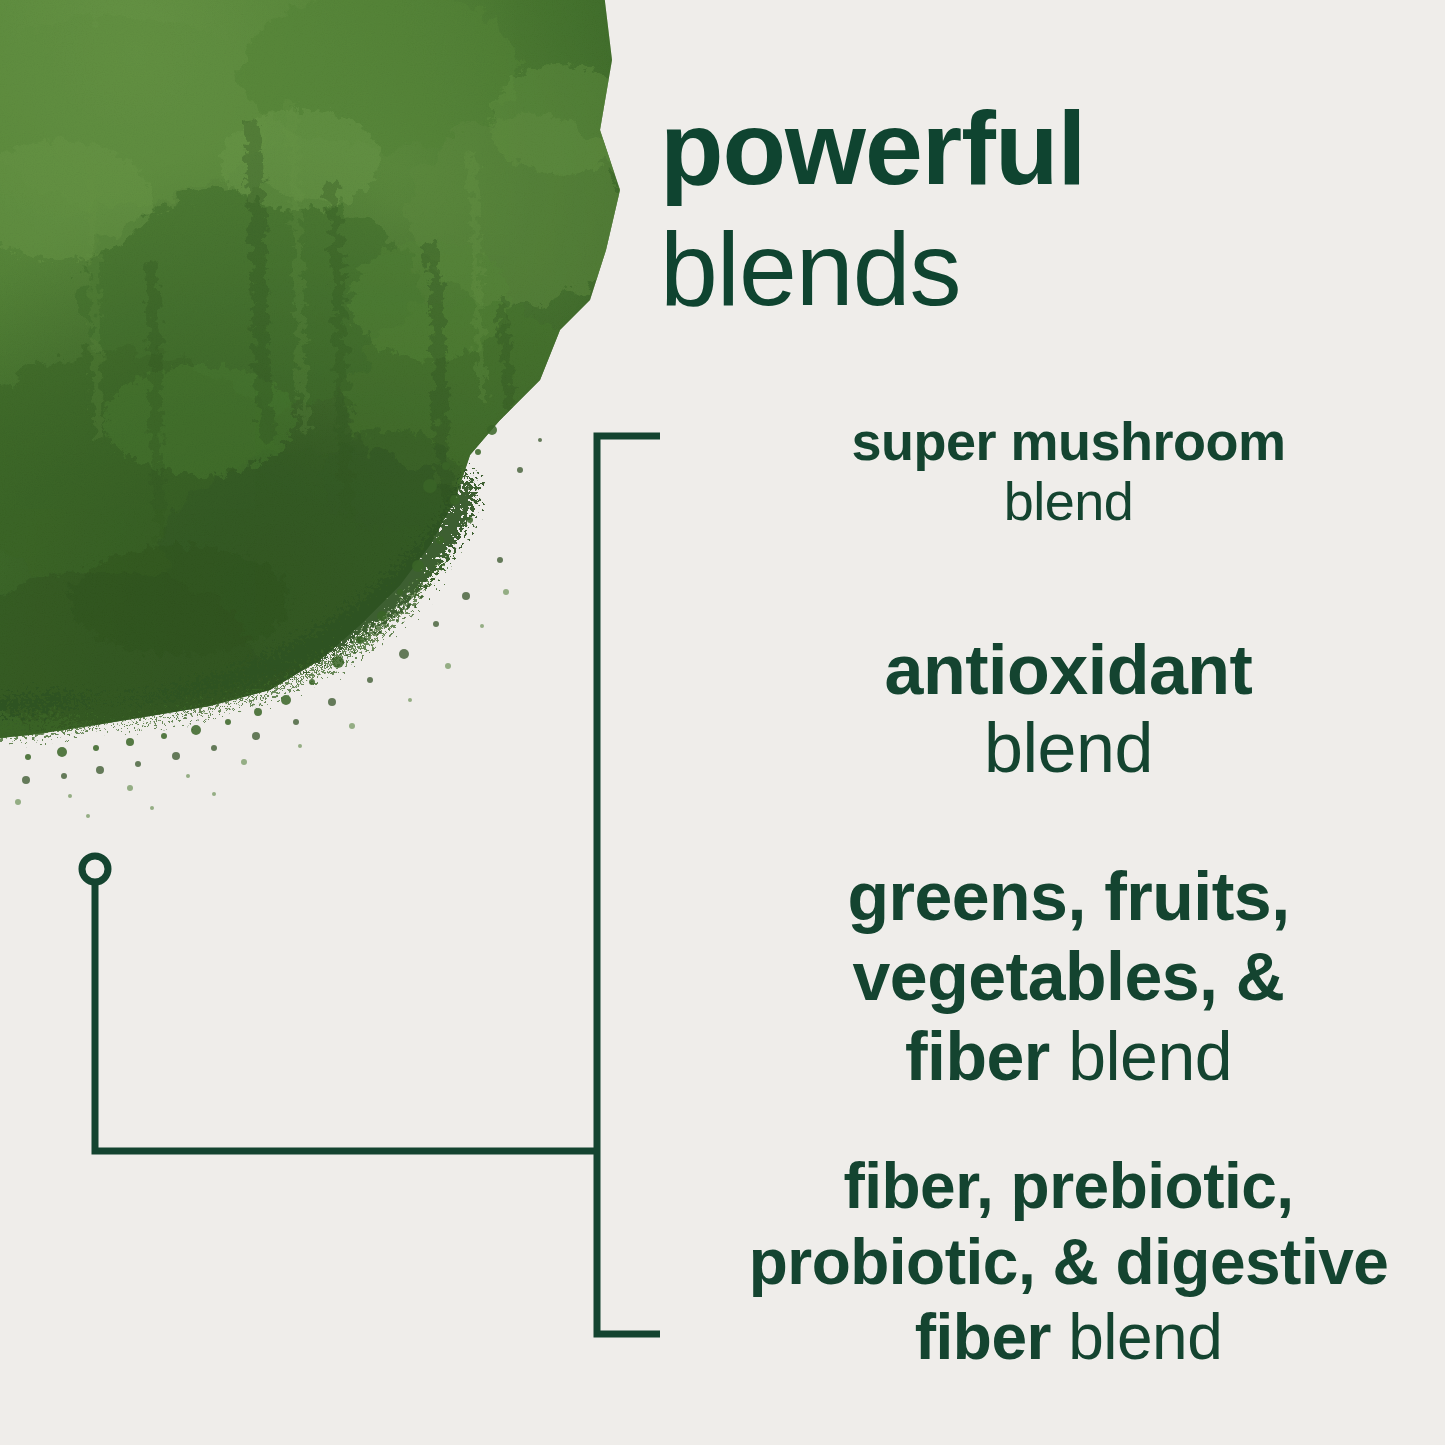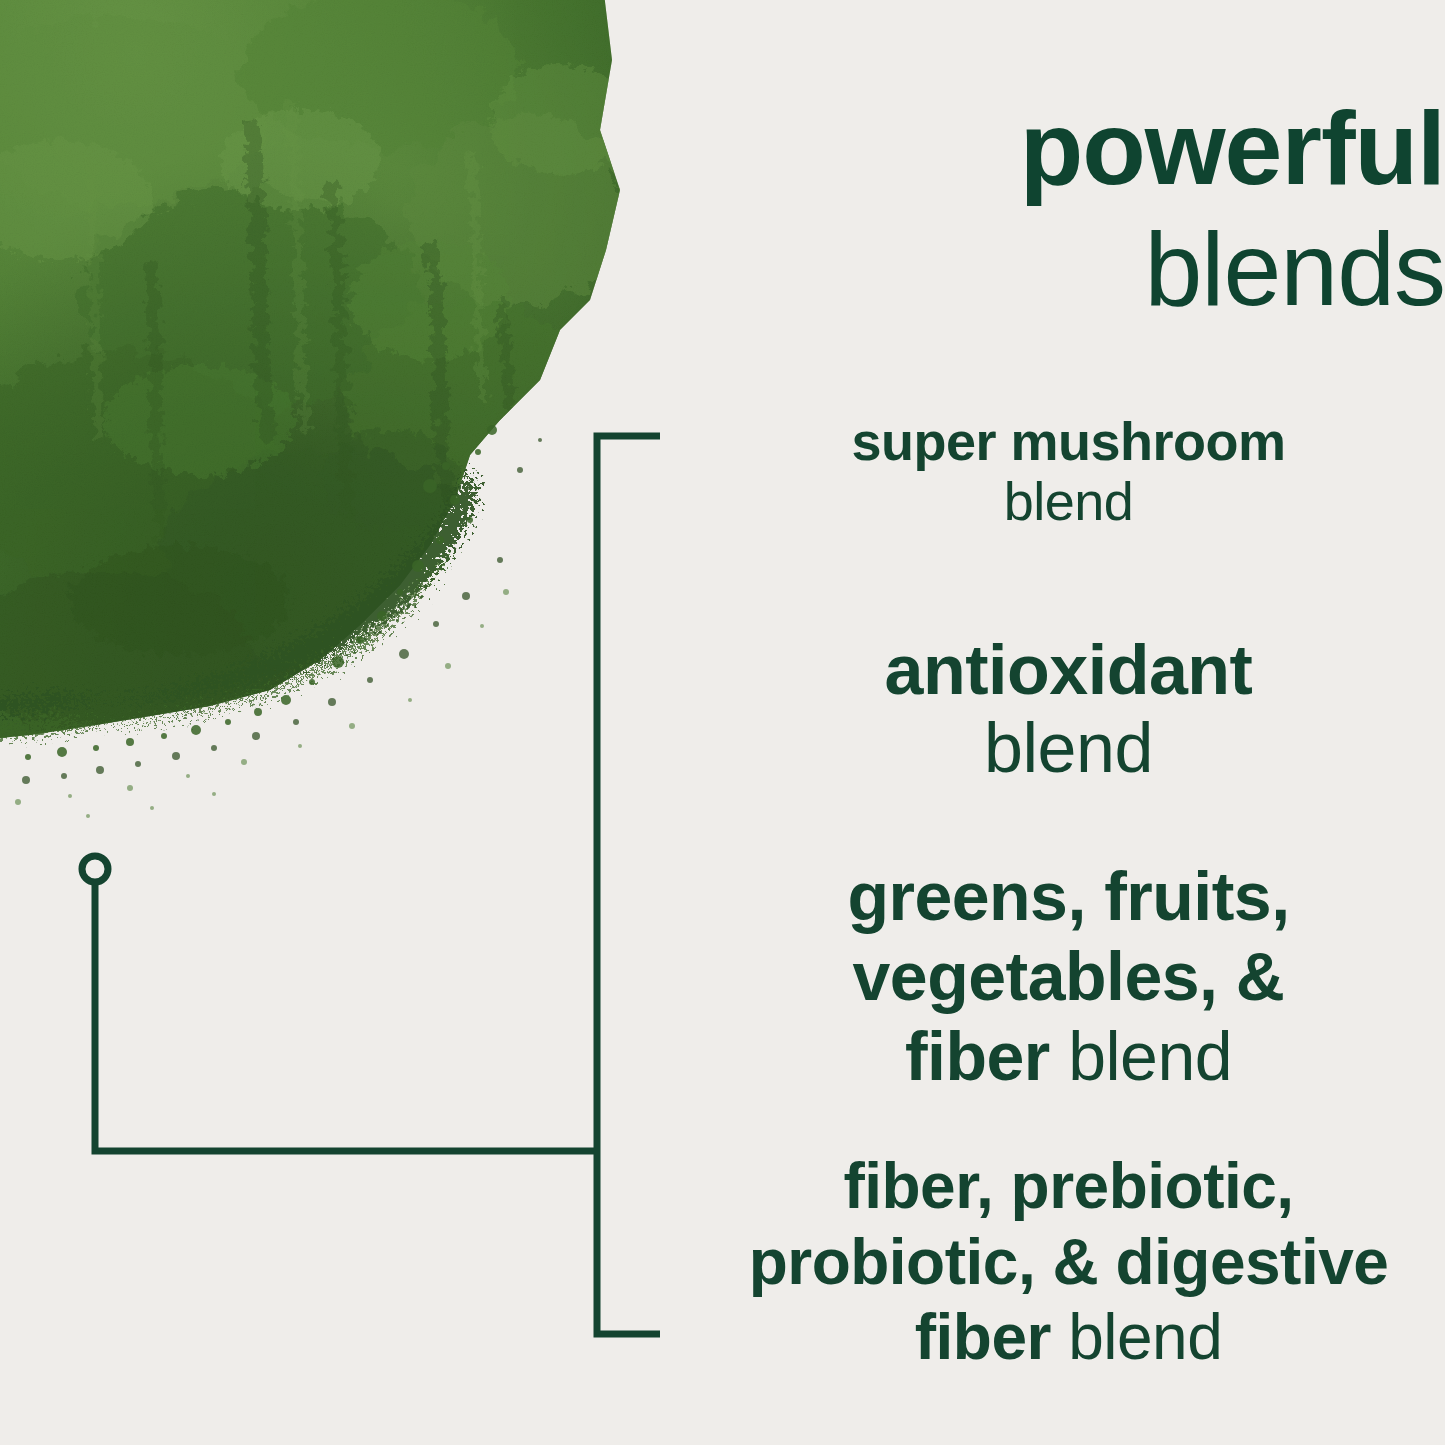--- a/index.html
+++ b/index.html
@@ -39,21 +39,21 @@
     height: 1445px;
     pointer-events: none;
   }
 
   
   .headline {
     position: absolute;
     left: 660px;
     top: 96px;
     width: 785px;
-    text-align: right;
+    text-align: left;
     color: #0F4430;
     line-height: 1.0;
   }
   .headline .line1 {
     display: block;
     font-size: 104px;
     font-weight: 700;
     letter-spacing: -1px;
   }
   .headline .line2 {

